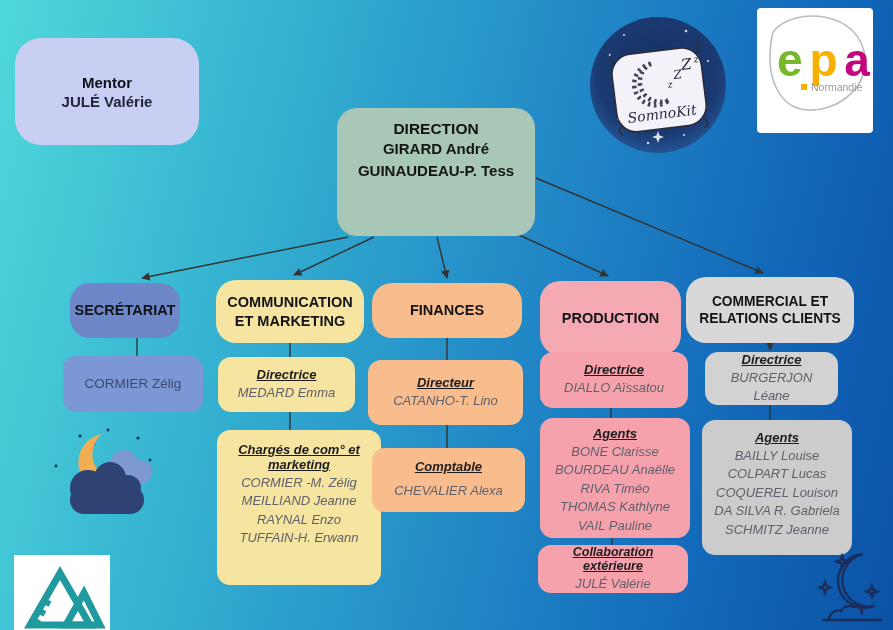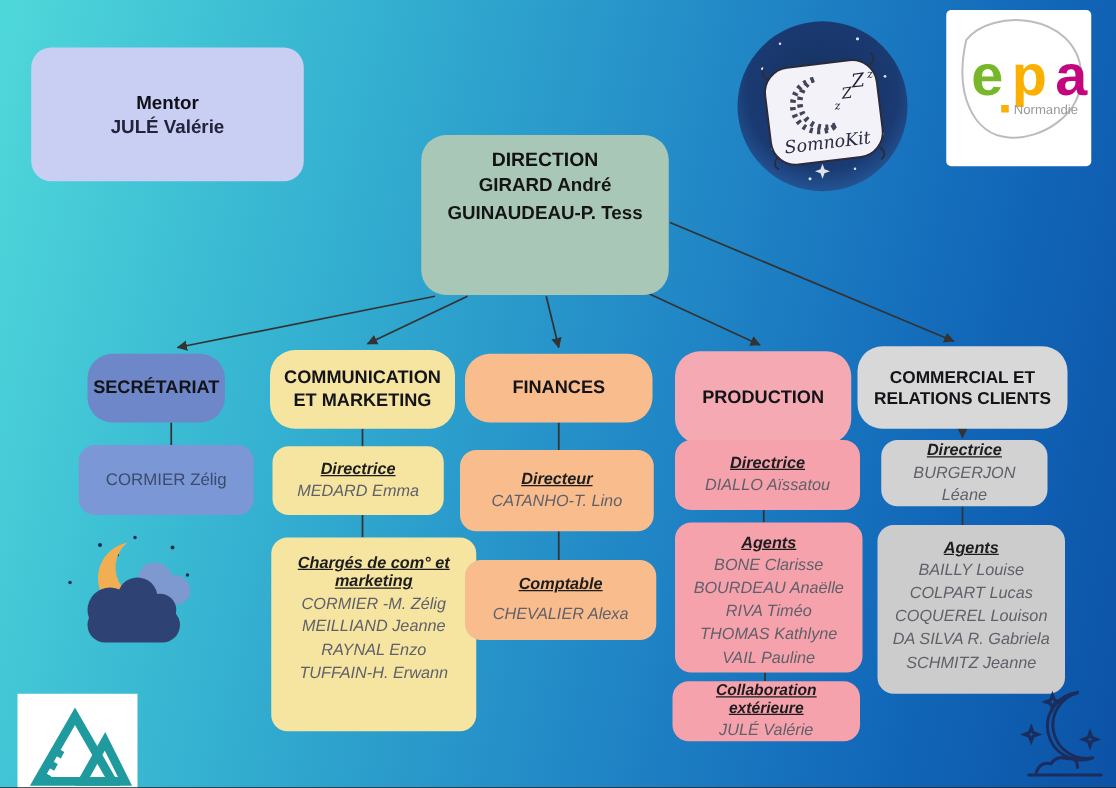--- a/index.html
+++ b/index.html
@@ -4,21 +4,21 @@
 <style>
   html,body{margin:0;padding:0;background:#222;}
   .canvas{
     position:relative;width:893px;height:630px;overflow:hidden;
     font-family:"Liberation Sans",sans-serif;
     background:linear-gradient(103deg,#4fd8da 0%,#35b2d1 28%,#2187c6 58%,#1166b8 82%,#0c52a6 100%);
   }
   .box{position:absolute;box-sizing:border-box;text-align:center;}
   .flexc{display:flex;flex-direction:column;align-items:center;justify-content:center;}
 
-  .mentor{left:25px;top:38px;width:218px;height:107px;background:#c8cff2;border-radius:16px;}
+  .mentor{left:15px;top:38px;width:184px;height:107px;background:#c8cff2;border-radius:26px;}
   .mentor .t1{font-weight:bold;font-size:15px;color:#101018;}
   .mentor .t2{font-weight:bold;font-size:15px;color:#23233a;margin-top:2px;}
 
   .direction{left:337px;top:108px;width:198px;height:128px;background:#a9c7b7;border-radius:20px;padding-top:12px;}
   .direction .t1{font-weight:bold;font-size:15.5px;color:#121212;}
   .direction .members{margin-top:0;font-weight:bold;font-size:15px;color:#151515;line-height:1.45;}
 
   .hdr{display:flex;align-items:center;justify-content:center;font-weight:bold;color:#131318;border-radius:20px;line-height:1.25;padding:4px 8px;}
   .hdr-sec {left:70px; top:283px;width:110px;height:55px;background:#6d87c9;font-size:14.5px;}
   .hdr-com {left:216px;top:280px;width:148px;height:63px;background:#f6e5a1;font-size:14.5px;}

